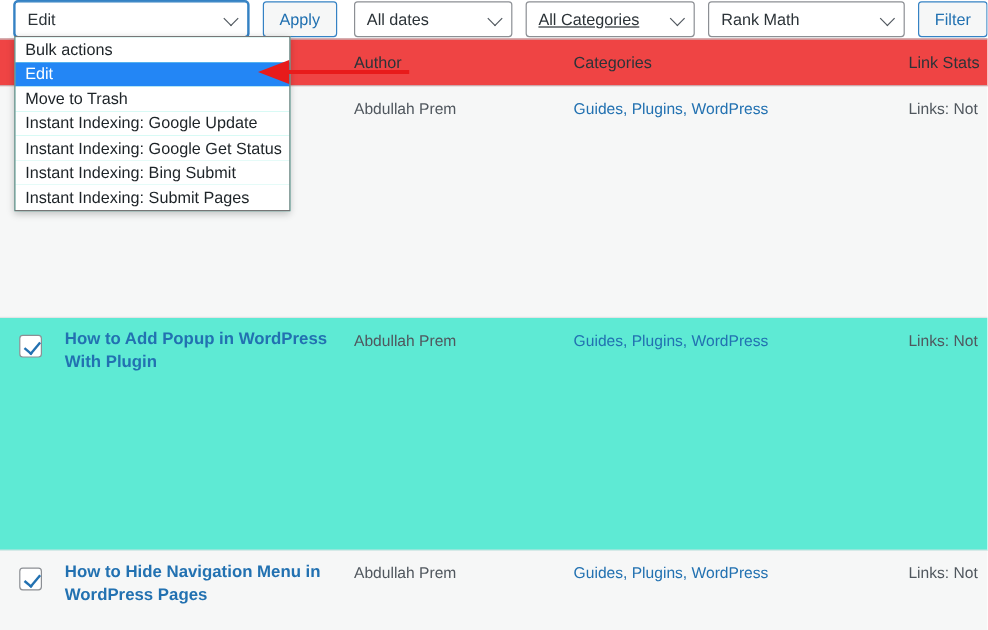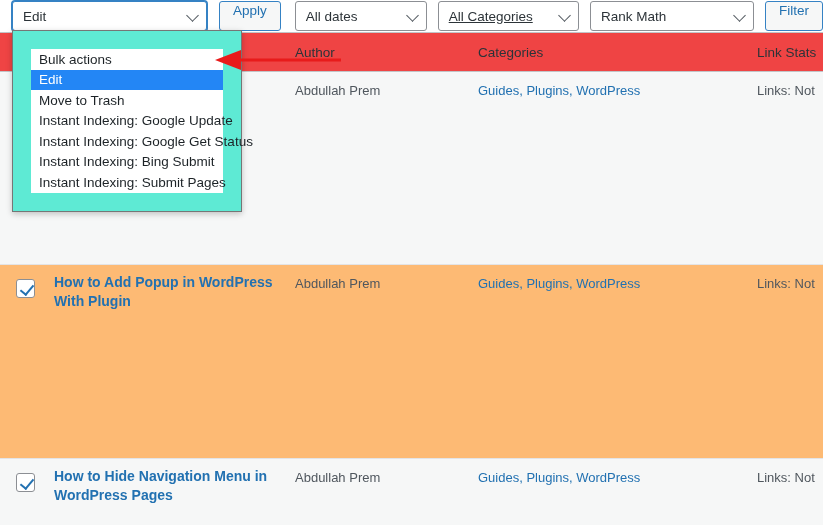--- a/index.html
+++ b/index.html
@@ -53,21 +53,21 @@
   #cat-select { width: 148px; margin-right: 11px; text-decoration: underline; }
   #rank-select { width: 172px; margin-right: 11px; }
 
   .btn-secondary {
     height: 30px;
     border: 1px solid #3582c4;
     border-radius: 3px;
     background: #f6f7f7;
     color: #2271b1;
     font-size: 13.5px;
-    display: flex; align-items: flex-end; justify-content: center;
+    display: flex; align-items: center; justify-content: center;
     padding: 12px 13px;
     white-space: nowrap;
   }
   #apply-btn { margin-right: 14px; }
 
   
   .tbl { position: absolute; left: 0; top: 32px; width: 823px; }
 
   .thead {
     height: 40px;
@@ -82,21 +82,21 @@
     display: flex; align-items: center;
     font-size: 13.5px;
     color: #2c3338;
     font-weight: 400;
     white-space: nowrap;
   }
 
   .row {
     position: relative;
     border-bottom: 1px solid #e3e4e6;
-    background: #fdba74;
+    background: #5eead4;
   }
   .row.alt { background: #f6f7f7; }
 
   .cell { position: absolute; display: block; white-space: nowrap; }
 
   .cb-wrap { left: 16px; top: 14px; }
   .checkbox {
     width: 19px; height: 19px;
     border: 1px solid #8c8f94;
     border-radius: 3px;
@@ -133,21 +133,21 @@
 
   
   .dropdown {
     position: absolute;
     left: 12px; top: 30px;
     width: 230px;
     background: #5eead4;
     border: 1px solid #767676;
     box-shadow: 0 2px 6px rgba(0,0,0,0.22);
     z-index: 50;
-    padding: 18px;
+    padding: 0;
   }
   .dd-item {
     height: 20.5px;
     display: flex; align-items: center;
     padding-left: 8px;
     font-size: 13.5px;
     color: #1d2327;
     white-space: nowrap;
     background: #ffffff;
   }

